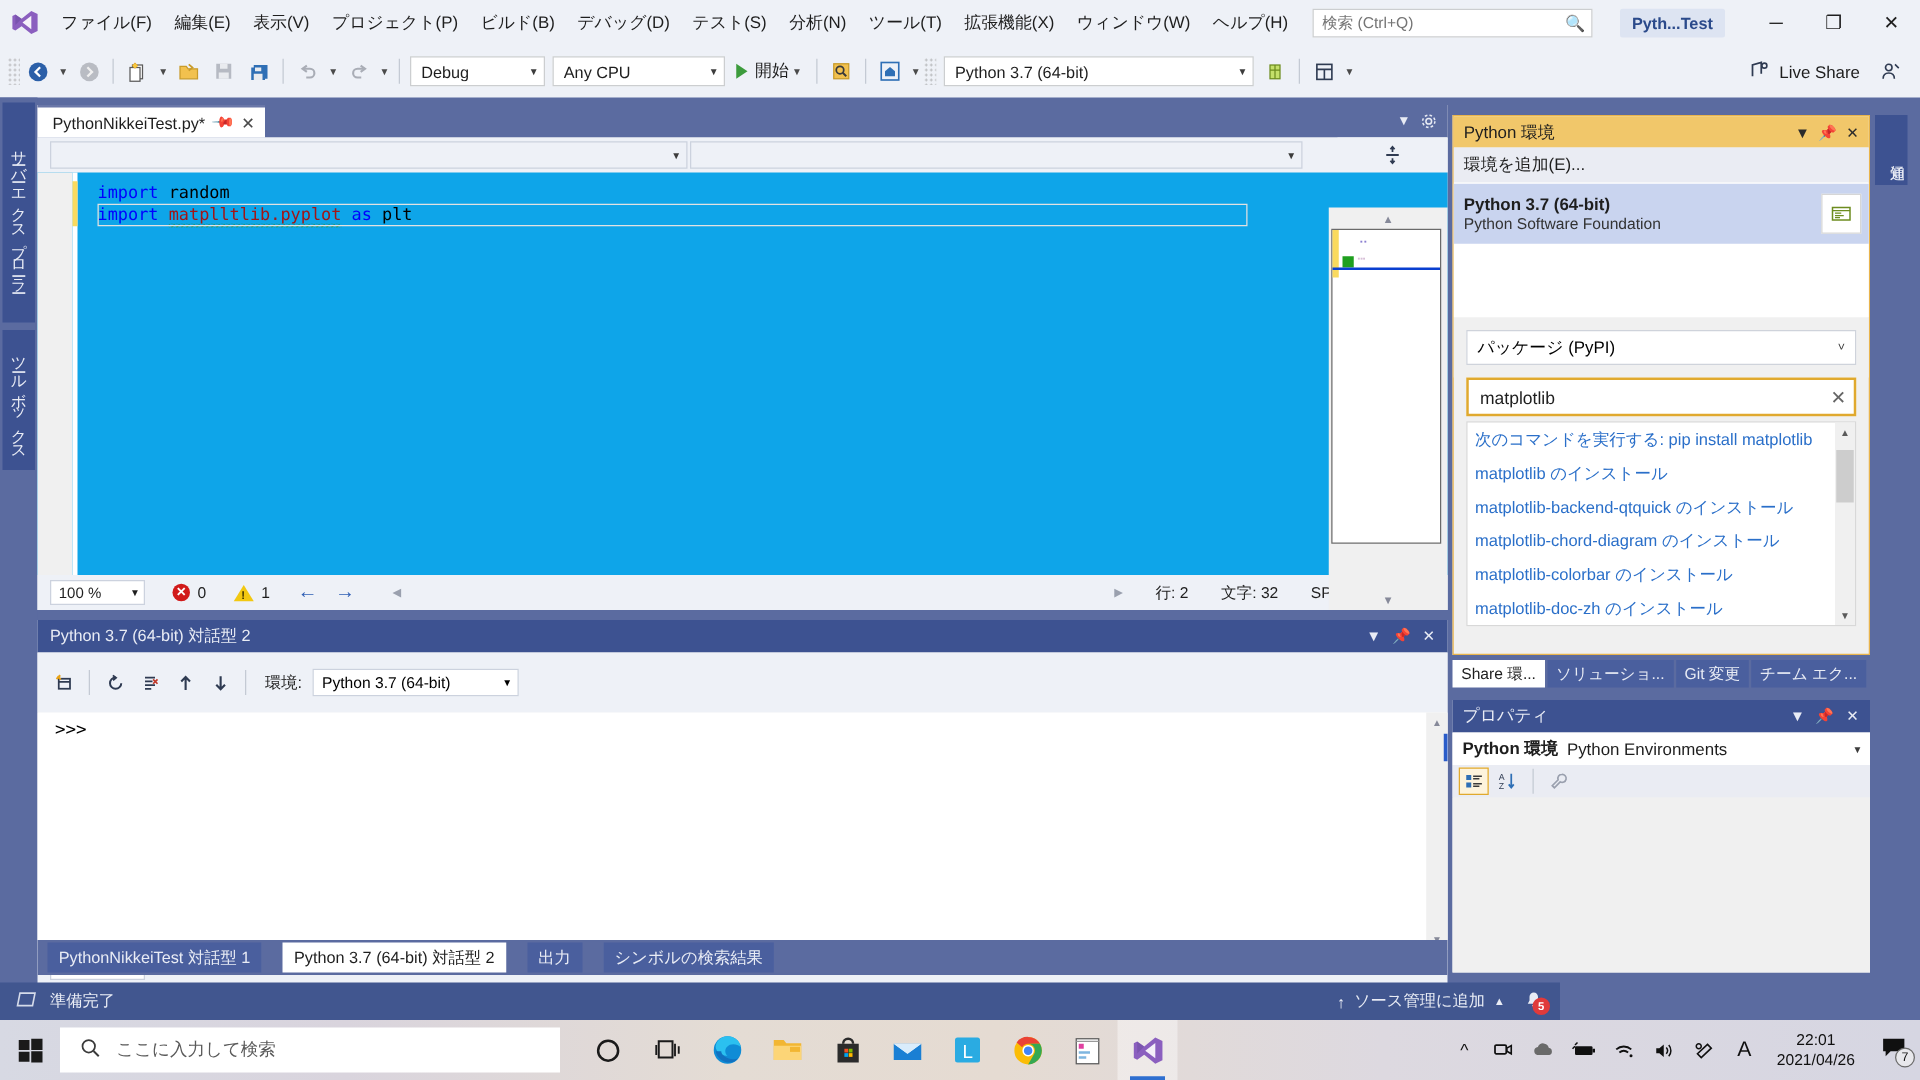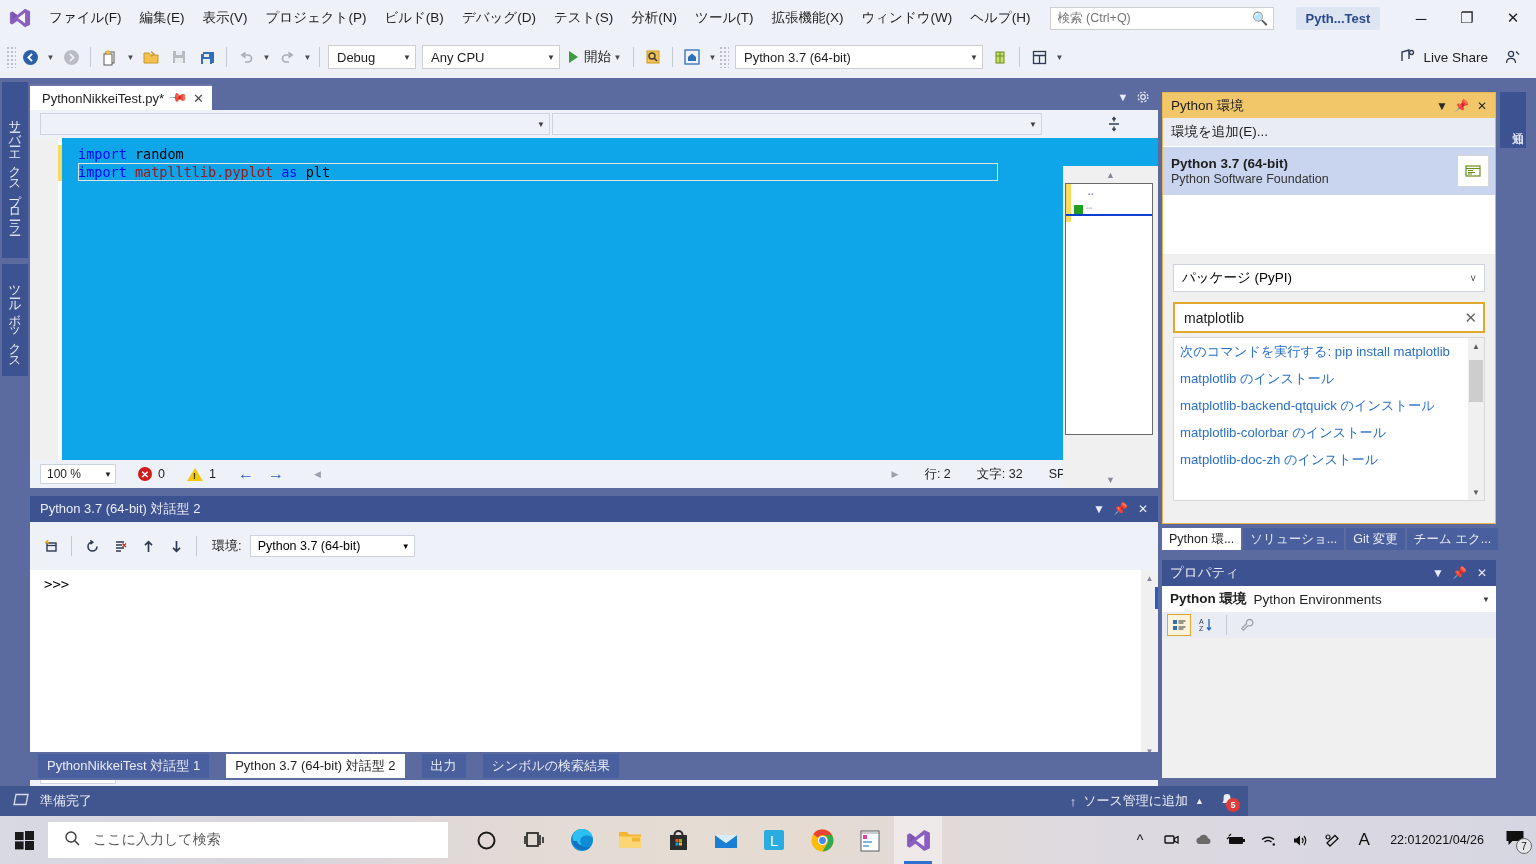--- a/index.html
+++ b/index.html
@@ -285,21 +285,21 @@
                gap: 12px; padding-left: 16px; font-size: 14px; color: #5a5a5a; }
   .tb-icons { display: flex; align-items: center; margin-left: 14px; }
   .tb-ic { width: 48px; height: 48px; display: flex; align-items: center; justify-content: center;
            position: relative; cursor: default; }
   .tb-ic.active { background: rgba(255,255,255,.42); }
   .tb-ic.active::after { content: ""; position: absolute; bottom: 0; left: 10px; right: 10px;
                          height: 3px; background: #2f6fd0; }
   .tray { margin-left: auto; display: flex; align-items: center; height: 48px; }
   .tray-ic { width: 32px; height: 48px; display: flex; align-items: center; justify-content: center;
              color: #101010; font-size: 14px; cursor: default; }
-  .clock { display: flex; flex-direction: row; align-items: center; justify-content: center;
+  .clock { display: flex; flex-direction: column; align-items: center; justify-content: center;
            font-size: 12.5px; color: #101010; line-height: 16px; padding: 0 10px; cursor: default; }
   .action-center { width: 42px; height: 48px; display: flex; align-items: center; justify-content: center;
                    position: relative; cursor: default; }
   .ac-badge { position: absolute; right: 4px; bottom: 10px; width: 16px; height: 16px; border-radius: 50%;
               background: #e8e8ec; border: 1px solid #6a6a6a; color: #101010; font-size: 10px;
               display: flex; align-items: center; justify-content: center; }
 </style>
 </head>
 <body>
 
@@ -394,21 +394,21 @@
     </div>
     <div class="tcaret">▼</div>
     <div class="tbtn">
       <svg width="17" height="17" viewBox="0 0 17 17">
           <path d="M12 6H7a3.5 3.5 0 0 0 0 7h3" stroke="#a9adb6" stroke-width="1.7" fill="none"></path>
           <path d="M9.5 3.5 13 6l-3.5 2.5" stroke="#a9adb6" stroke-width="1.7" fill="none"></path>
         </svg>
     </div>
     <div class="tcaret">▼</div>
     <div class="tsep"></div>
-    <div class="tcombo" style="width:88px">
+    <div class="tcombo" style="width:108px">
       <span class="cap">Debug</span>
       <span class="car">▼</span>
     </div>
     <div class="tcombo" style="width:138px">
       <span class="cap">Any CPU</span>
       <span class="car">▼</span>
     </div>
     <div class="start-btn">
       <span class="tri"></span>
       <span>開始</span>
@@ -666,32 +666,33 @@
     <div class="pkg-search-wrap">
       <div class="pkg-search">
         <input value="matplotlib" style="">
         <span class="clr">✕</span>
       </div>
     </div>
     <div class="pkg-results">
       <div class="pkg-row">次のコマンドを実行する: pip install matplotlib</div>
       <div class="pkg-row">matplotlib のインストール</div>
       <div class="pkg-row">matplotlib-backend-qtquick のインストール</div>
+      <div class="pkg-row">matplotlib-chord-diagram のインストール</div>
       <div class="pkg-row">matplotlib-colorbar のインストール</div>
       <div class="pkg-row">matplotlib-doc-zh のインストール</div>
       <div class="pr-scroll">
         <div class="pr-arrow">▲</div>
         <div class="pr-thumb"></div>
         <div class="pr-arrow" style="position:absolute;bottom:0;left:0">▼</div>
       </div>
     </div>
   </div>
 
   <div class="pyenv-tabs">
-    <div class="petab active">Python 環...</div>
+    <div class="petab active">Share 環...</div>
     <div class="petab">ソリューショ...</div>
     <div class="petab">Git 変更</div>
     <div class="petab">チーム エク...</div>
   </div>
 
   <div class="props">
     <div class="props-title">
       <span>プロパティ</span>
       <span class="sp">
         <span class="iw-btn">▼</span>

